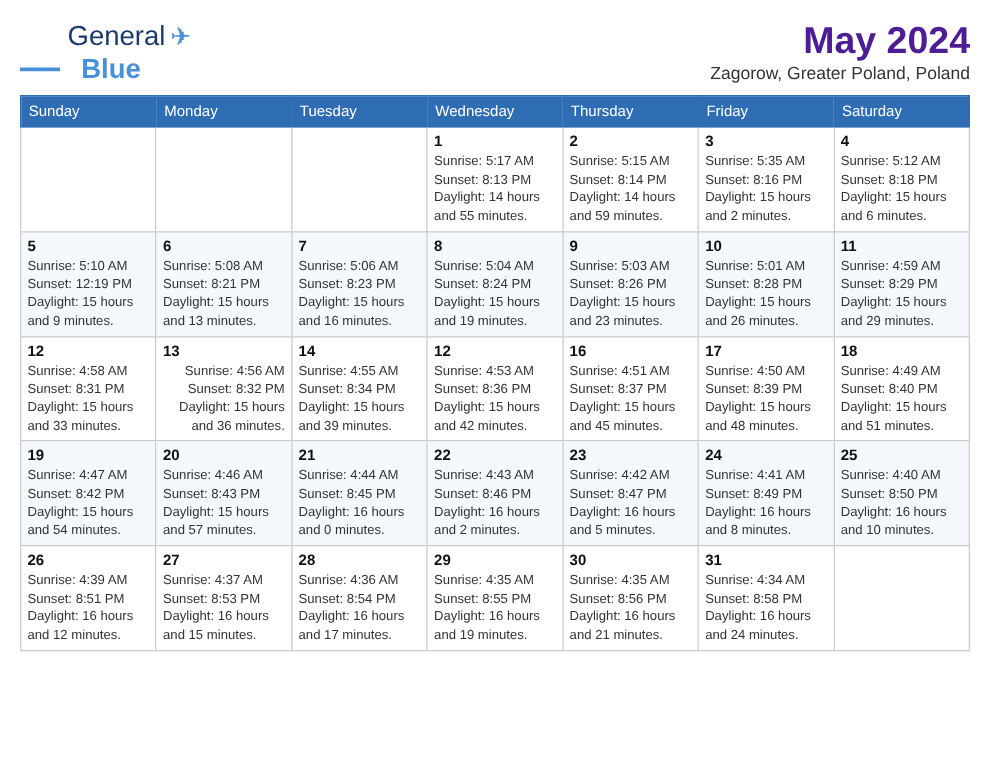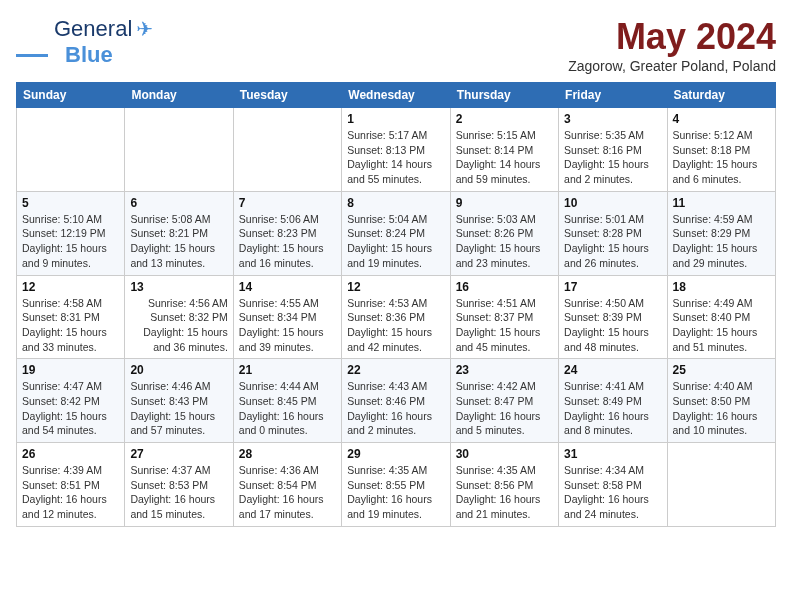--- a/index.html
+++ b/index.html
@@ -23,40 +23,40 @@
     }
     .logo-row {
       display: flex;
       align-items: center;
       gap: 2px;
     }
     .title-area {
       text-align: right;
     }
     .month-title {
-      font-size: 36px;
+      font-size: 30px;
       font-weight: bold;
-      color: #7f1d1d;
+      color: #4c1d95;
     }
     .location {
       font-size: 14px;
       color: #333;
     }
     .calendar {
       width: 100%;
       border-collapse: collapse;
       font-size: 11px;
     }
     .calendar th {
       background-color: #2e6db4;
       color: #fff;
       text-align: left;
       padding: 5px 6px;
       font-size: 12px;
-      font-weight: bold;
+      font-weight: normal;
       border: 1px solid #2e6db4;
       margin-left: 12px;
     }
     .calendar td {
       border: 1px solid #ccc;
       vertical-align: top;
       padding: 4px 5px;
       width: 108px;
       min-height: 80px;
       background: #fff;

